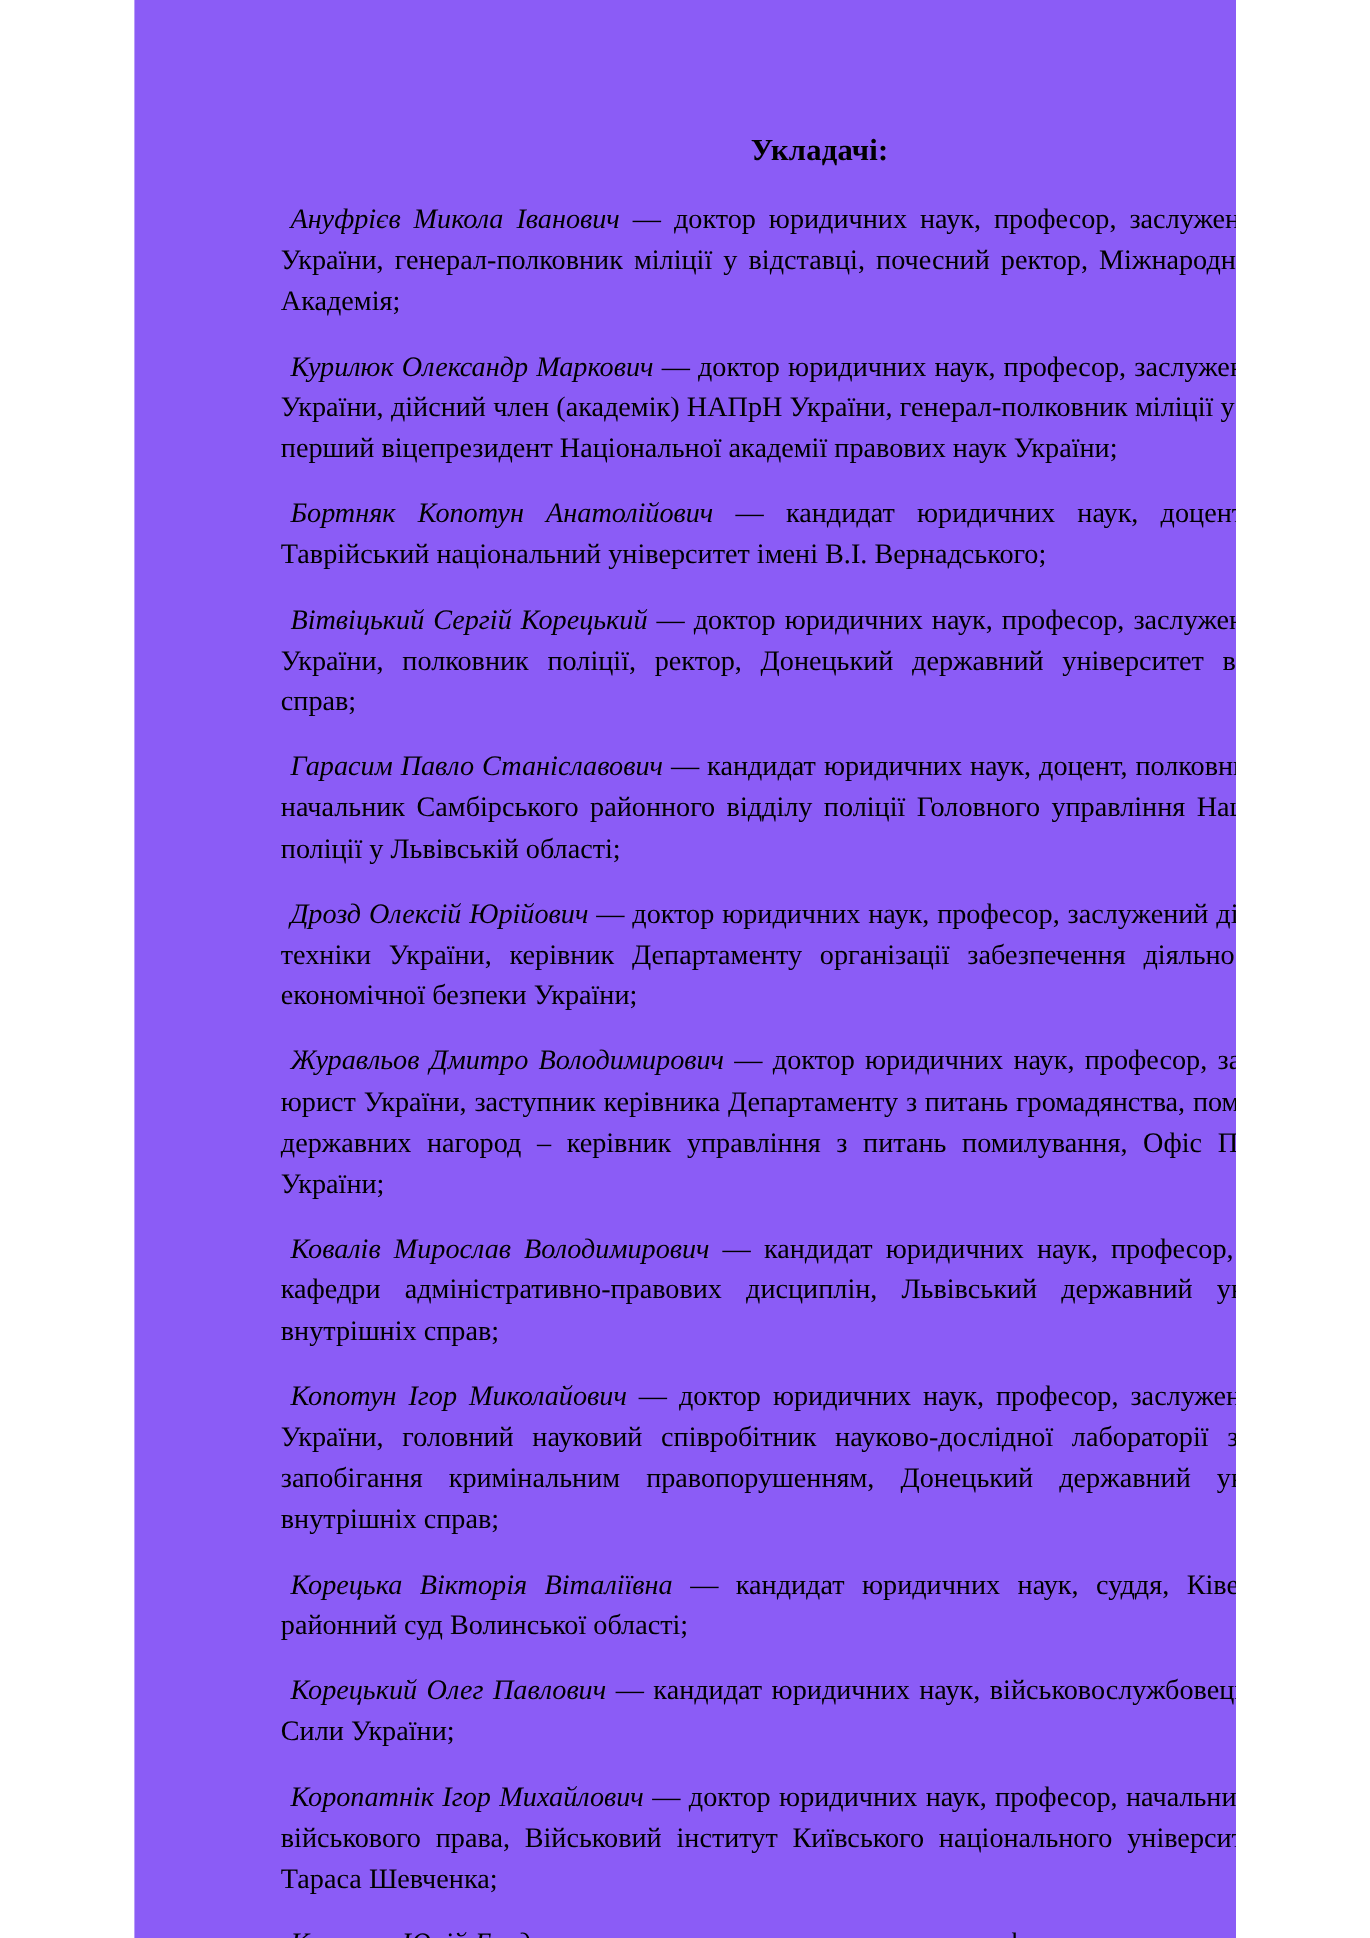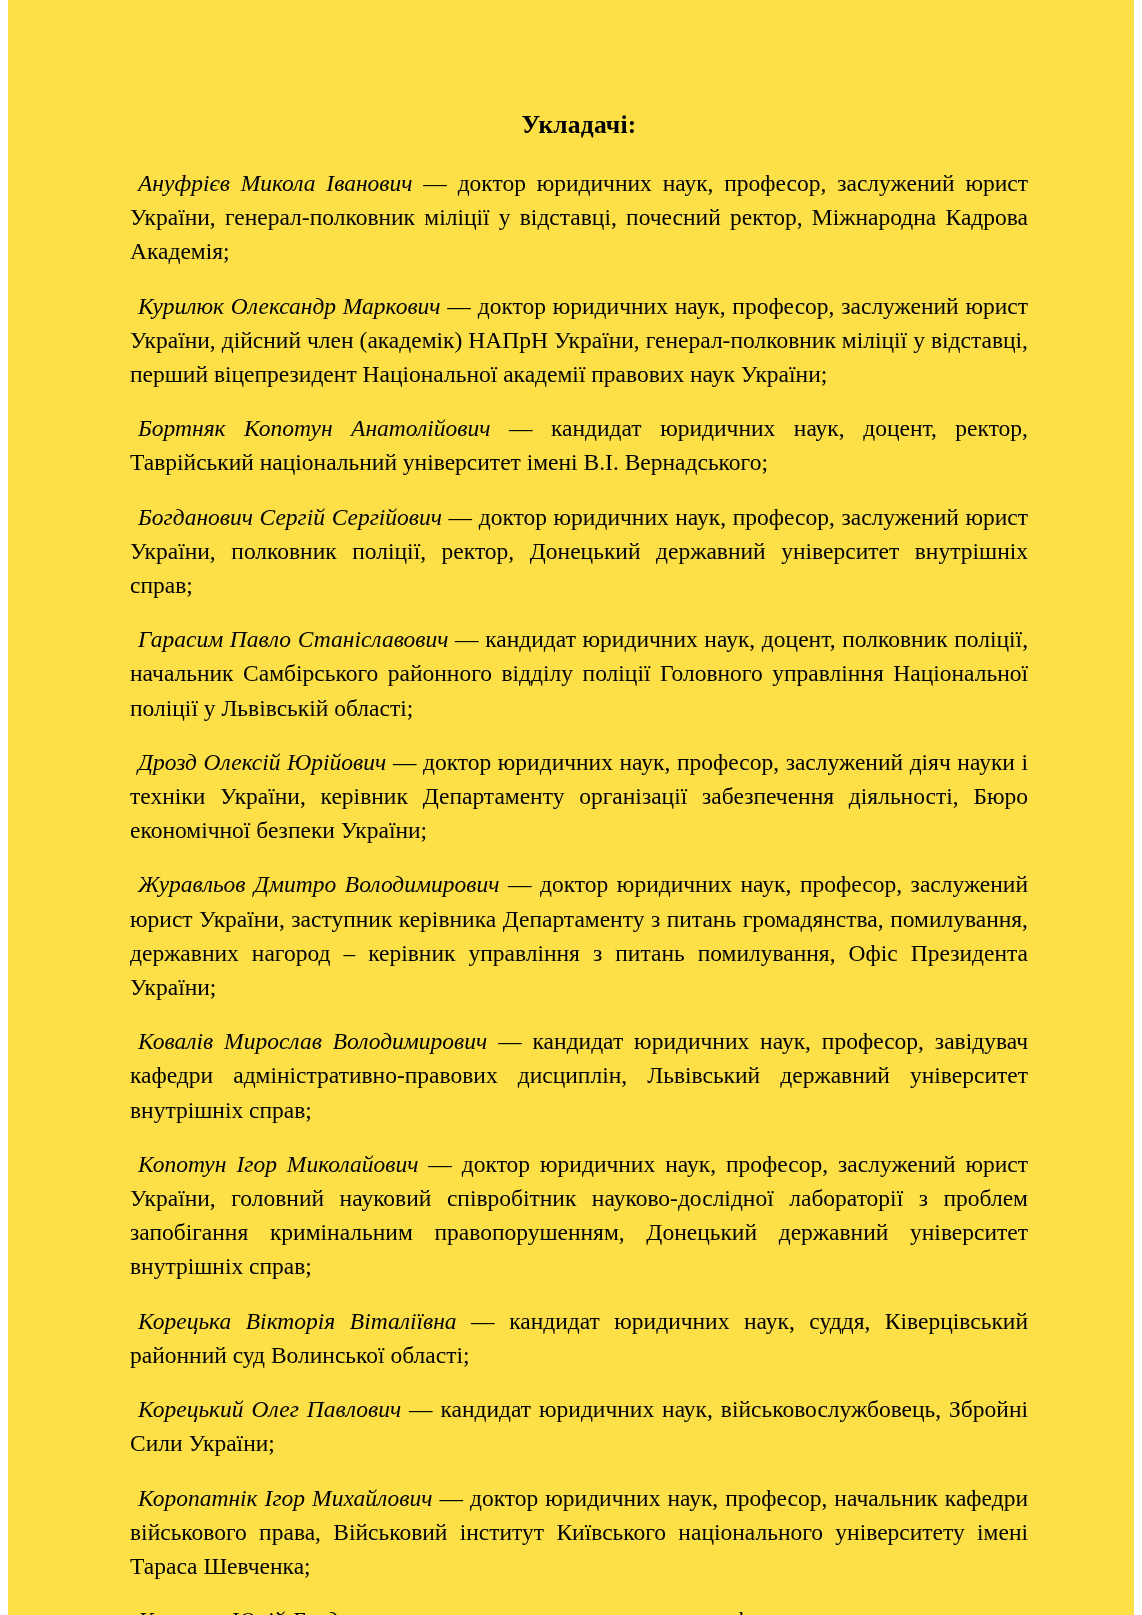--- a/index.html
+++ b/index.html
@@ -7,24 +7,24 @@
     margin: 0;
     padding: 0;
     background: #ffffff;
   }
   body {
     font-family: "Liberation Serif", "DejaVu Serif", serif;
     color: #000000;
   }
   .page {
     position: relative;
-    width: 1126px;
+    width: 918px;
     height: 1615px;
     margin: 0 auto;
-    background: #fde047;
+    background: #8b5cf6;
     overflow: hidden;
     box-sizing: border-box;
   }
   .content {
     position: absolute;
     left: 122px;
     top: 0;
     width: 898px;
   }
   .doc-title {
@@ -75,21 +75,21 @@
 
 <div class="page">
   <div class="content">
 
     <h1 class="doc-title">Укладачі:</h1>
 
     <div class="entries">
         <p class="entry entry-first"><span class="entry-name">Ануфрієв Микола Іванович</span><span class="entry-dash"> — </span><span class="entry-desc">доктор юридичних наук, професор, заслужений юрист України, генерал-полковник міліції у відставці, почесний ректор, Міжнародна Кадрова Академія;</span></p>
         <p class="entry"><span class="entry-name">Курилюк Олександр Маркович</span><span class="entry-dash"> — </span><span class="entry-desc">доктор юридичних наук, професор, заслужений юрист України, дійсний член (академік) НАПрН України, генерал-полковник міліції у відставці, перший віцепрезидент Національної академії правових наук України;</span></p>
         <p class="entry"><span class="entry-name">Бортняк Копотун Анатолійович</span><span class="entry-dash"> — </span><span class="entry-desc">кандидат юридичних наук, доцент, ректор, Таврійський національний університет імені В.І. Вернадського;</span></p>
-        <p class="entry"><span class="entry-name">Богданович Сергій Сергійович</span><span class="entry-dash"> — </span><span class="entry-desc">доктор юридичних наук, професор, заслужений юрист України, полковник поліції, ректор, Донецький державний університет внутрішніх справ;</span></p>
+        <p class="entry"><span class="entry-name">Вітвіцький Сергій Корецький</span><span class="entry-dash"> — </span><span class="entry-desc">доктор юридичних наук, професор, заслужений юрист України, полковник поліції, ректор, Донецький державний університет внутрішніх справ;</span></p>
         <p class="entry"><span class="entry-name">Гарасим Павло Станіславович</span><span class="entry-dash"> — </span><span class="entry-desc">кандидат юридичних наук, доцент, полковник поліції, начальник Самбірського районного відділу поліції Головного управління Національної поліції у Львівській області;</span></p>
         <p class="entry"><span class="entry-name">Дрозд Олексій Юрійович</span><span class="entry-dash"> — </span><span class="entry-desc">доктор юридичних наук, професор, заслужений діяч науки і техніки України, керівник Департаменту організації забезпечення діяльності, Бюро економічної безпеки України;</span></p>
         <p class="entry"><span class="entry-name">Журавльов Дмитро Володимирович</span><span class="entry-dash"> — </span><span class="entry-desc">доктор юридичних наук, професор, заслужений юрист України, заступник керівника Департаменту з питань громадянства, помилування, державних нагород – керівник управління з питань помилування, Офіс Президента України;</span></p>
         <p class="entry"><span class="entry-name">Ковалів Мирослав Володимирович</span><span class="entry-dash"> — </span><span class="entry-desc">кандидат юридичних наук, професор, завідувач кафедри адміністративно-правових дисциплін, Львівський державний університет внутрішніх справ;</span></p>
         <p class="entry"><span class="entry-name">Копотун Ігор Миколайович</span><span class="entry-dash"> — </span><span class="entry-desc">доктор юридичних наук, професор, заслужений юрист України, головний науковий співробітник науково-дослідної лабораторії з проблем запобігання кримінальним правопорушенням, Донецький державний університет внутрішніх справ;</span></p>
         <p class="entry"><span class="entry-name">Корецька Вікторія Віталіївна</span><span class="entry-dash"> — </span><span class="entry-desc">кандидат юридичних наук, суддя, Ківерцівський районний суд Волинської області;</span></p>
         <p class="entry"><span class="entry-name">Корецький Олег Павлович</span><span class="entry-dash"> — </span><span class="entry-desc">кандидат юридичних наук, військовослужбовець, Збройні Сили України;</span></p>
         <p class="entry"><span class="entry-name">Коропатнік Ігор Михайлович</span><span class="entry-dash"> — </span><span class="entry-desc">доктор юридичних наук, професор, начальник кафедри військового права, Військовий інститут Київського національного університету імені Тараса Шевченка;</span></p>
         <p class="entry"><span class="entry-name">Курилюк Юрій Богданович</span><span class="entry-dash"> — </span><span class="entry-desc">доктор юридичних наук, професор, полковник, начальник управління адміністративної юрисдикції Департаменту охорони державного кордону Адміністрація Державної прикордонної служби України;</span></p>
       </div>

